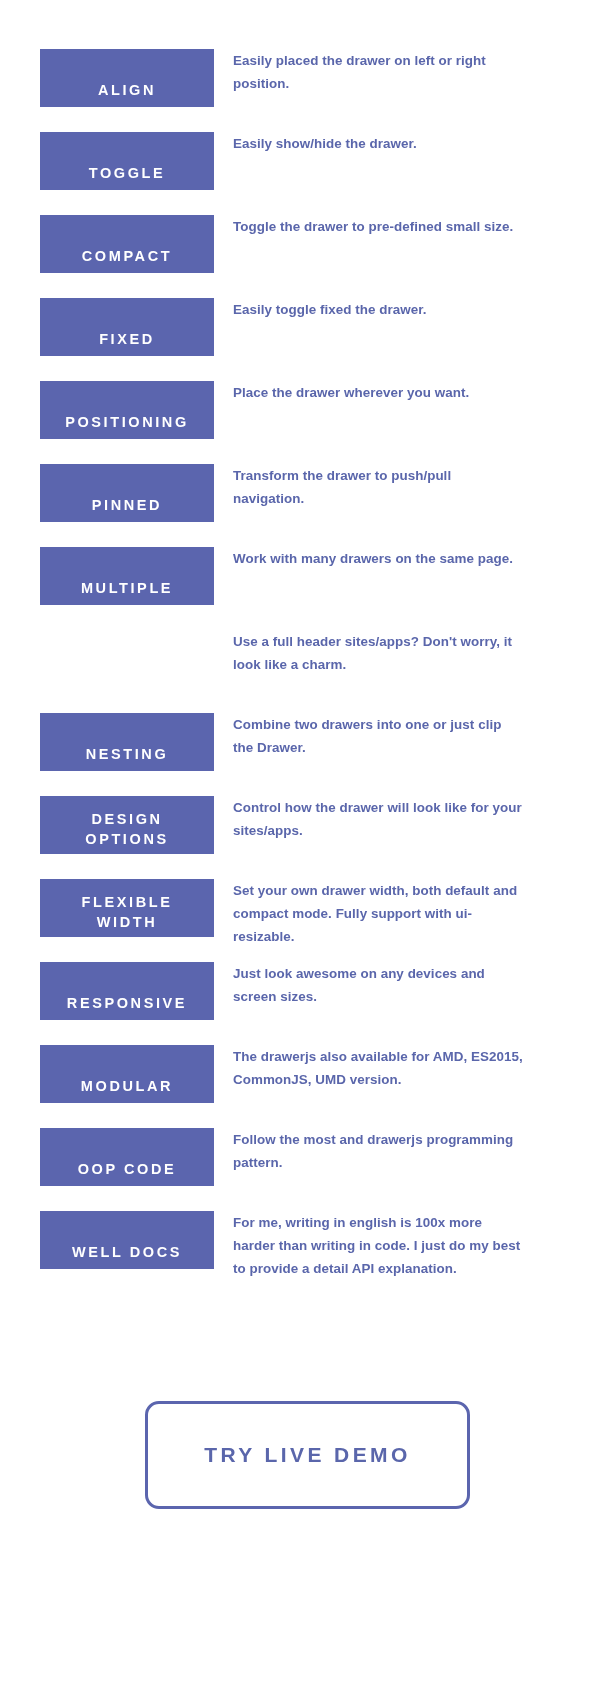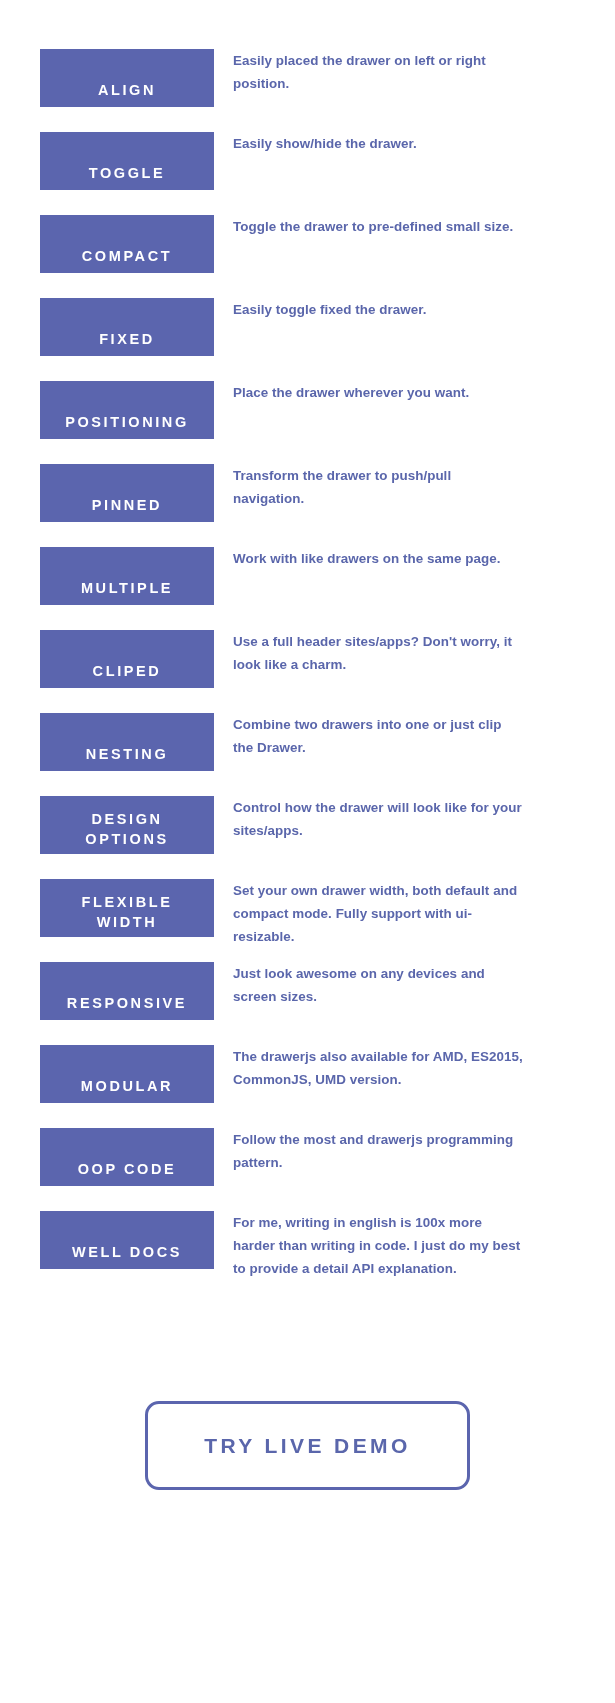--- a/index.html
+++ b/index.html
@@ -79,21 +79,21 @@
     position: absolute;
     left: 0;
     top: 1401px;
     width: 615px;
     display: flex;
     justify-content: center;
   }
 
   .cta-button {
     width: 325px;
-    height: 89px;
+    height: 108px;
     border: 3px solid #5b65ae;
     border-radius: 14px;
     background: #ffffff;
     display: flex;
     align-items: center;
     justify-content: center;
     box-sizing: border-box;
     cursor: pointer;
   }
 
@@ -144,26 +144,23 @@
       <div class="feature-row">
         <div class="feature-badge">
           <span class="feature-badge-label">PINNED</span>
         </div>
         <div class="feature-desc">Transform the drawer to push/pull navigation.</div>
       </div>
       <div class="feature-row">
         <div class="feature-badge">
           <span class="feature-badge-label">MULTIPLE</span>
         </div>
-        <div class="feature-desc">Work with like drawers on the same page.</div>
-      </div>
-      <div class="feature-row">
-        <div class="feature-badge">
-          <span class="feature-badge-label">CLIPED</span>
-        </div>
+        <div class="feature-desc">Work with many drawers on the same page.</div>
+      </div>
+      <div class="feature-row">
         <div class="feature-desc">Use a full header sites/apps? Don't worry, it look like a charm.</div>
       </div>
       <div class="feature-row">
         <div class="feature-badge">
           <span class="feature-badge-label">NESTING</span>
         </div>
         <div class="feature-desc">Combine two drawers into one or just clip the Drawer.</div>
       </div>
       <div class="feature-row">
         <div class="feature-badge two-line">

